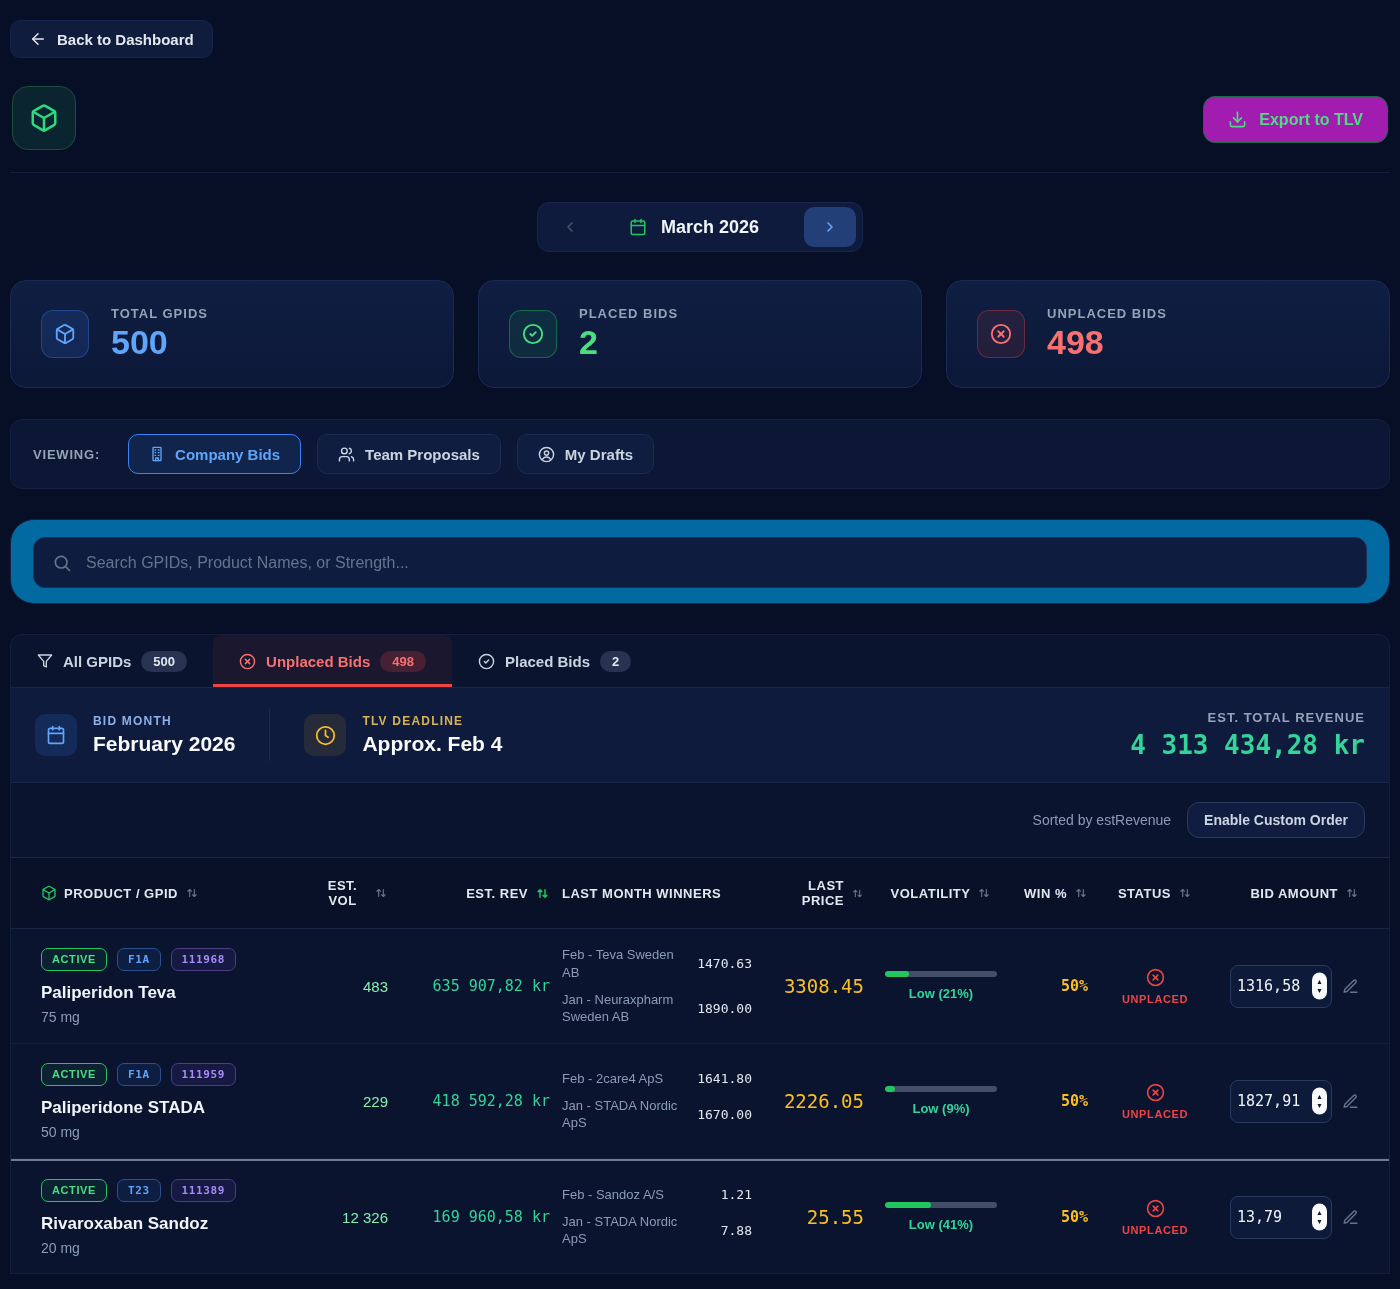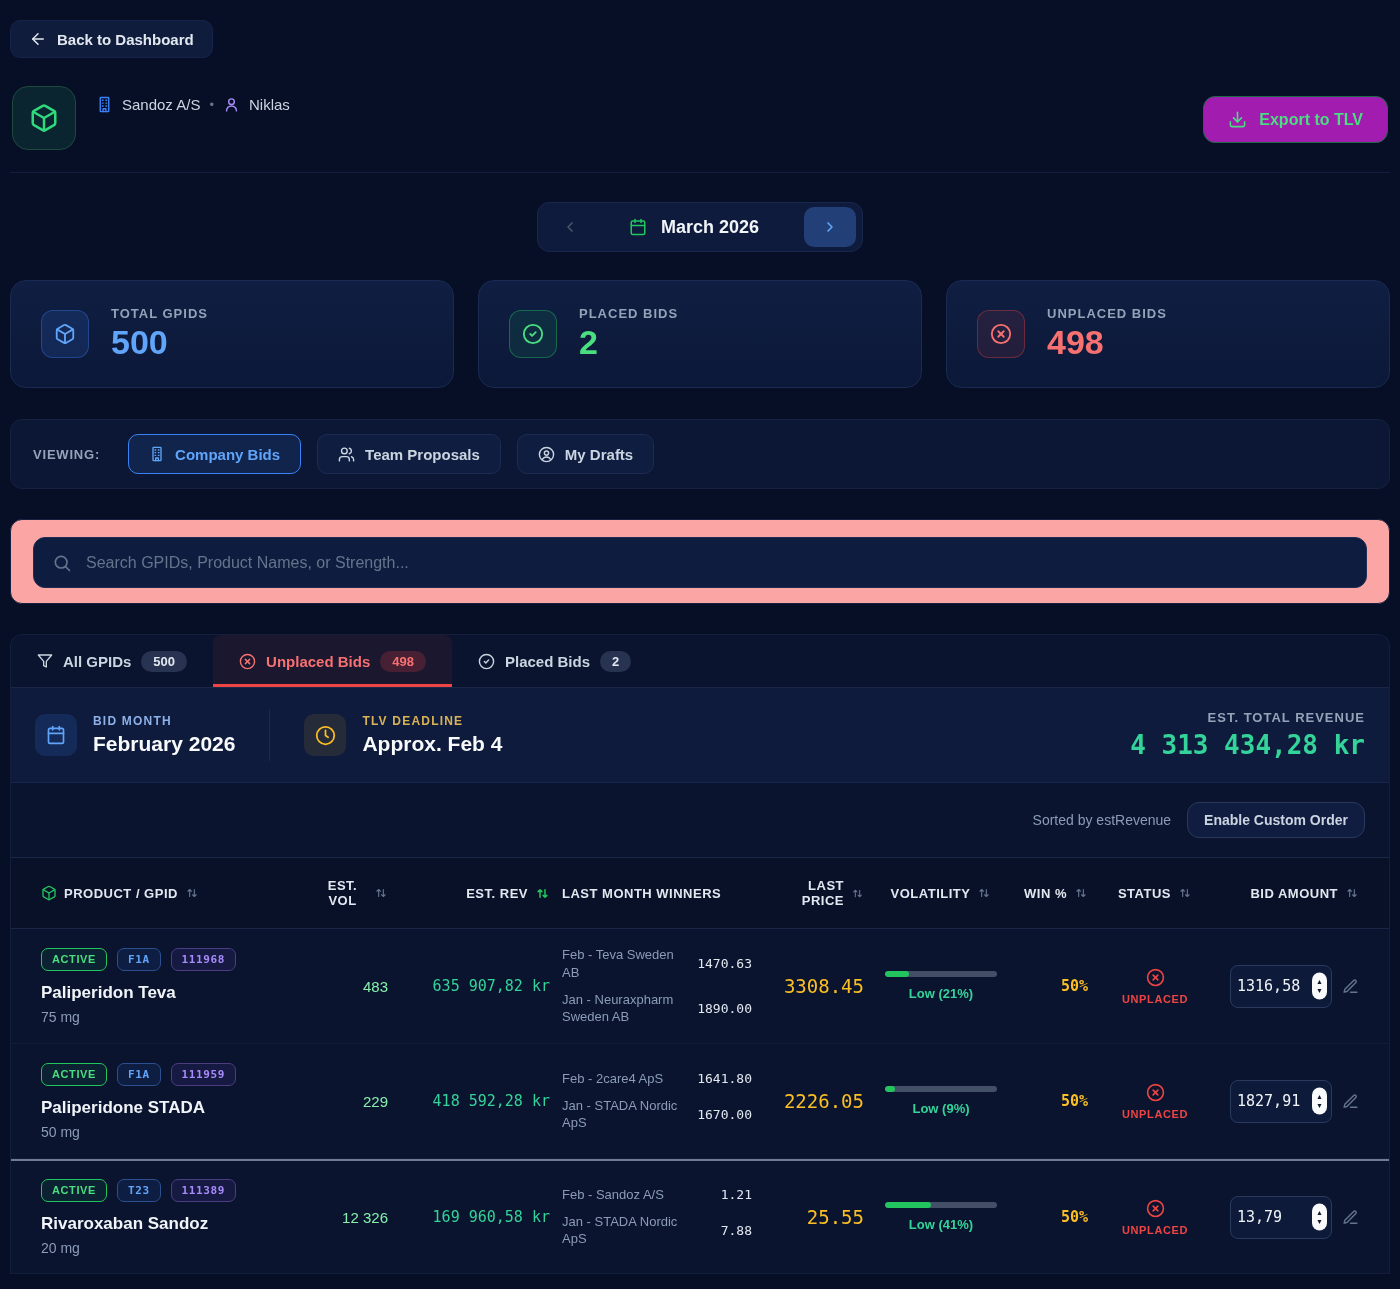--- a/index.html
+++ b/index.html
@@ -91,21 +91,21 @@
     height:40px; padding:0 20px; border-radius:10px; cursor:pointer;
     background:#0f1d40; border:1px solid #1d2b52;
     color:#cbd5e1; font-size:15px; font-weight:600; font-family:inherit;
   }
   .pill-btn.active {
     background:rgba(59,130,246,.12); border:1px solid #3b82f6; color:#60a5fa;
   }
 
   
   .search-panel {
-    margin-top:30px; border-radius:12px; background:#fca5a5; border:1px solid #15213f;
+    margin-top:30px; border-radius:24px; background:#0369a1; border:1px solid #15213f;
     padding:17px 22px; height:85px;
   }
   .search-box {
     height:51px; border-radius:12px; background:#0e1c3f; border:1px solid #1e2d55;
     display:flex; align-items:center; gap:14px; padding:0 18px;
   }
   .search-box input {
     flex:1; background:none; border:none; outline:none;
     color:#e2e8f0; font-size:16px; font-family:inherit;
   }
@@ -232,37 +232,20 @@
     <div class="app-tile">
       <span>
         <svg width="30" height="30" viewBox="0 0 24 24" fill="none" stroke="currentColor" stroke-width="2" stroke-linecap="round" stroke-linejoin="round">
             <path d="M21 16V8a2 2 0 0 0-1-1.73l-7-4a2 2 0 0 0-2 0l-7 4A2 2 0 0 0 3 8v8a2 2 0 0 0 1 1.73l7 4a2 2 0 0 0 2 0l7-4A2 2 0 0 0 21 16z"></path>
             <polyline points="3.29 7 12 12 20.71 7"></polyline>
             <line x1="12" y1="22" x2="12" y2="12"></line>
           </svg>
       </span>
     </div>
     <div class="title-block">
-      <div class="subtitle">
-        <span class="ic" style="color:#3b82f6">
-          <svg width="17" height="17" viewBox="0 0 24 24" fill="none" stroke="currentColor" stroke-width="2" stroke-linecap="round" stroke-linejoin="round">
-              <rect x="6" y="2" width="12" height="20" rx="1"></rect>
-              <path d="M9 6h1M14 6h1M9 10h1M14 10h1M9 14h1M14 14h1M10 22v-4h4v4"></path>
-            </svg>
-        </span>
-        <span>Sandoz A/S</span>
-        <span class="sep">•</span>
-        <span class="ic" style="color:#a78bfa">
-          <svg width="17" height="17" viewBox="0 0 24 24" fill="none" stroke="currentColor" stroke-width="2" stroke-linecap="round" stroke-linejoin="round">
-              <circle cx="12" cy="8" r="4"></circle>
-              <path d="M5 21a7 7 0 0 1 14 0"></path>
-            </svg>
-        </span>
-        <span>Niklas</span>
-      </div>
     </div>
     <button class="export-btn">
       <span class="ic">
         <svg width="19" height="19" viewBox="0 0 24 24" fill="none" stroke="currentColor" stroke-width="2" stroke-linecap="round" stroke-linejoin="round">
             <path d="M21 15v4a2 2 0 0 1-2 2H5a2 2 0 0 1-2-2v-4"></path>
             <polyline points="7 10 12 15 17 10"></polyline>
             <line x1="12" y1="15" x2="12" y2="3"></line>
           </svg>
       </span>
       <span>Export to TLV</span>

